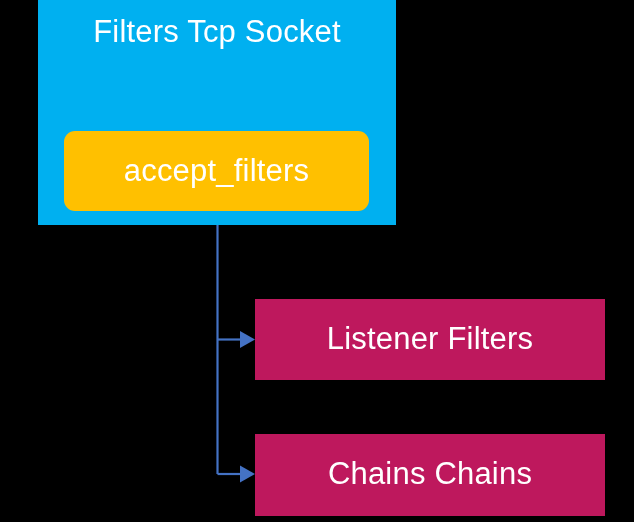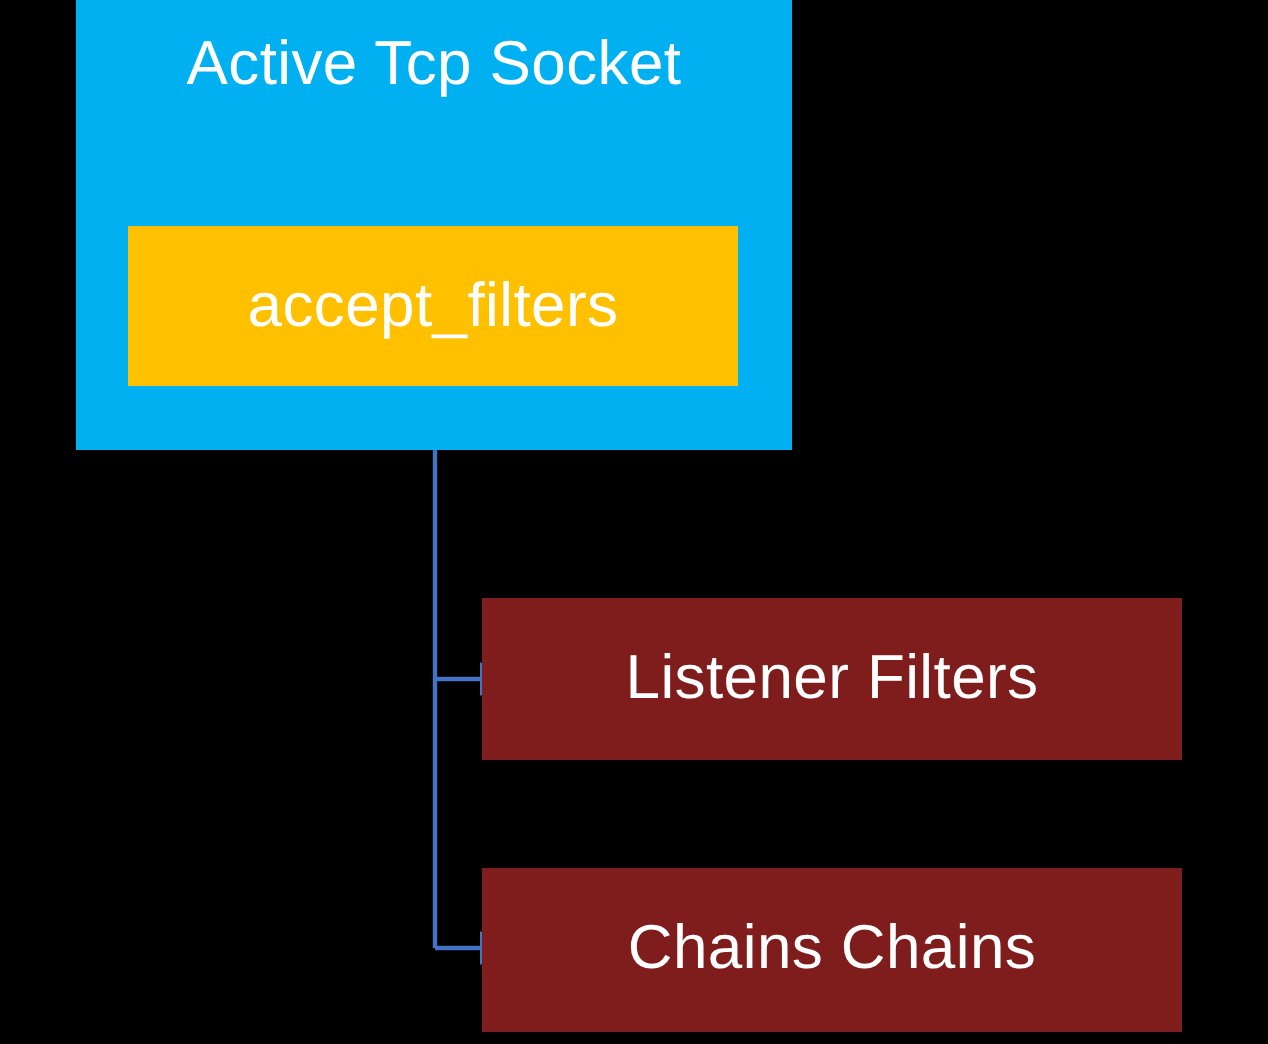--- a/index.html
+++ b/index.html
@@ -39,45 +39,46 @@
     line-height: 38px;
     font-weight: 400;
     letter-spacing: 0.2px;
     white-space: nowrap;
   }
 
   
   .node-inner {
     position: absolute;
     left: 26px;
-    top: 113px;
+    top: 131px;
     width: 305px;
     height: 80px;
     background: #FFC000;
+    border-radius: 11px;
   }
   .node-inner-label {
     position: absolute;
     left: 0;
     top: 20px;
     width: 305px;
     text-align: center;
     color: #FFFFFF;
     font-size: 31px;
     line-height: 40px;
     font-weight: 400;
     letter-spacing: 0.2px;
     white-space: nowrap;
   }
 
   
   .node-child {
     position: absolute;
-    left: 241px;
+    left: 255px;
     width: 350px;
-    background: #7f1d1d;
+    background: #be185d;
     display: flex;
     align-items: center;
     justify-content: center;
   }
   .node-child.child-1 {
     top: 299px;
     height: 81px;
   }
   .node-child.child-2 {
     top: 434px;
@@ -114,21 +115,21 @@
     <path d="M 217.5 225 L 217.5 474" stroke="#4472C4" stroke-width="2.2" fill="none"></path>
 
     <path d="M 217.5 339.5 L 241 339.5" stroke="#4472C4" stroke-width="2.2" fill="none"></path>
     <polygon points="240,331 255,339.5 240,348" fill="#4472C4"></polygon>
 
     <path d="M 217.5 474 L 241 474" stroke="#4472C4" stroke-width="2.2" fill="none"></path>
     <polygon points="240,465.5 255,474 240,482.5" fill="#4472C4"></polygon>
   </svg>
 
   <div class="node-parent">
-    <div class="node-parent-title">Active Tcp Socket</div>
+    <div class="node-parent-title">Filters Tcp Socket</div>
 
     <div class="node-inner">
       <div class="node-inner-label">accept_filters</div>
     </div>
   </div>
 
   <div class="node-child child-1">
     <div class="node-child-label">Listener Filters</div>
   </div>
 

